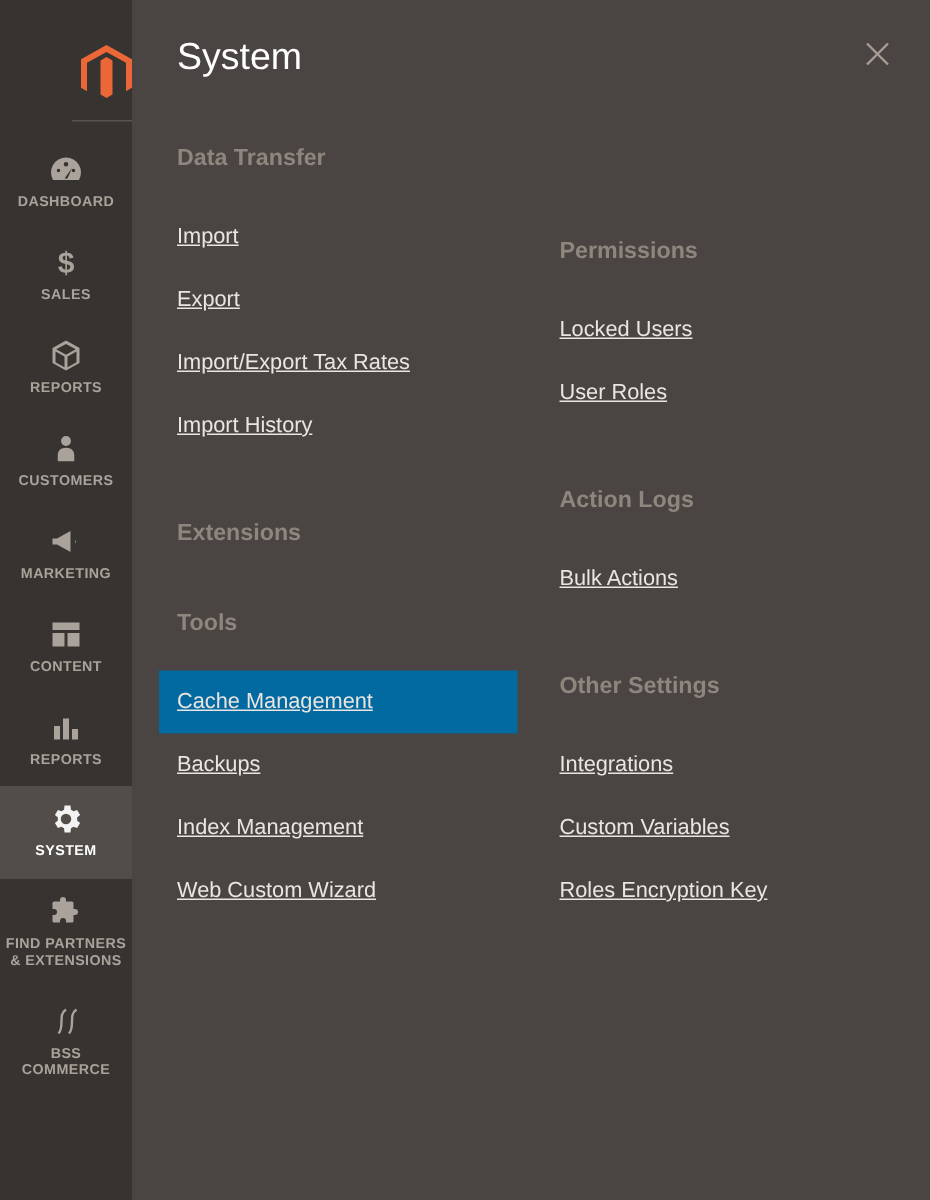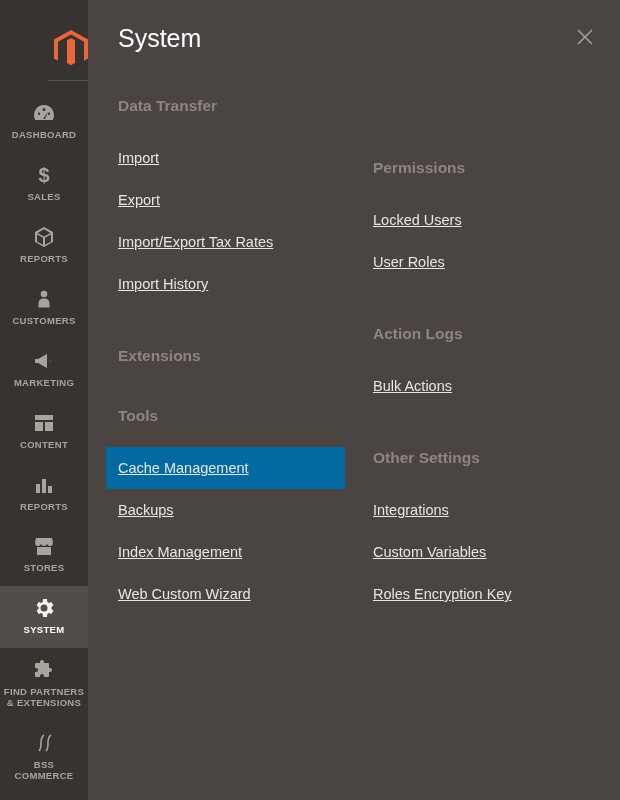--- a/index.html
+++ b/index.html
@@ -74,26 +74,20 @@
     <span class="nav-label">CONTENT</span>
   </div>
   <div class="nav-item">
     <div class="nav-icon"><svg viewBox="0 0 24 24" fill="currentColor">
           <rect x="4" y="11" width="4" height="9"></rect>
           <rect x="10" y="6" width="4" height="14"></rect>
           <rect x="16" y="13" width="4" height="7"></rect>
         </svg></div>
     <span class="nav-label">REPORTS</span>
   </div>
-  <div class="nav-item">
-    <div class="nav-icon"><svg viewBox="0 0 24 24" fill="currentColor">
-          <path d="M4 4h16l1 5a3 3 0 0 1-3 3 3 3 0 0 1-3-2.2A3 3 0 0 1 12 12a3 3 0 0 1-3-2.2A3 3 0 0 1 6 12a3 3 0 0 1-3-3l1-5zm1 9h14v8H5v-8z"></path>
-        </svg></div>
-    <span class="nav-label">STORES</span>
-  </div>
   <div class="nav-item active">
     <div class="nav-icon"><svg viewBox="0 0 24 24" fill="currentColor">
           <path d="M19.4 13a7.5 7.5 0 0 0 0-2l2-1.6-2-3.4-2.4.9a7.5 7.5 0 0 0-1.7-1L15 3h-4l-.3 2.9a7.5 7.5 0 0 0-1.7 1l-2.4-.9-2 3.4L6.6 11a7.5 7.5 0 0 0 0 2l-2 1.6 2 3.4 2.4-.9a7.5 7.5 0 0 0 1.7 1L11 21h4l.3-2.9a7.5 7.5 0 0 0 1.7-1l2.4.9 2-3.4-2-1.6zM12 15.5A3.5 3.5 0 1 1 15.5 12 3.5 3.5 0 0 1 12 15.5z"></path>
         </svg></div>
     <span class="nav-label">SYSTEM</span>
   </div>
   <div class="nav-item">
     <div class="nav-icon"><svg viewBox="0 0 24 24" fill="currentColor">
           <path d="M10 2a2 2 0 0 1 2 2v1h4a1 1 0 0 1 1 1v4h1a2 2 0 0 1 0 4h-1v4a1 1 0 0 1-1 1h-4v-1a2 2 0 0 0-4 0v1H4a1 1 0 0 1-1-1v-4h1a2 2 0 0 0 0-4H3V6a1 1 0 0 1 1-1h4V4a2 2 0 0 1 2-2z"></path>
         </svg></div>

